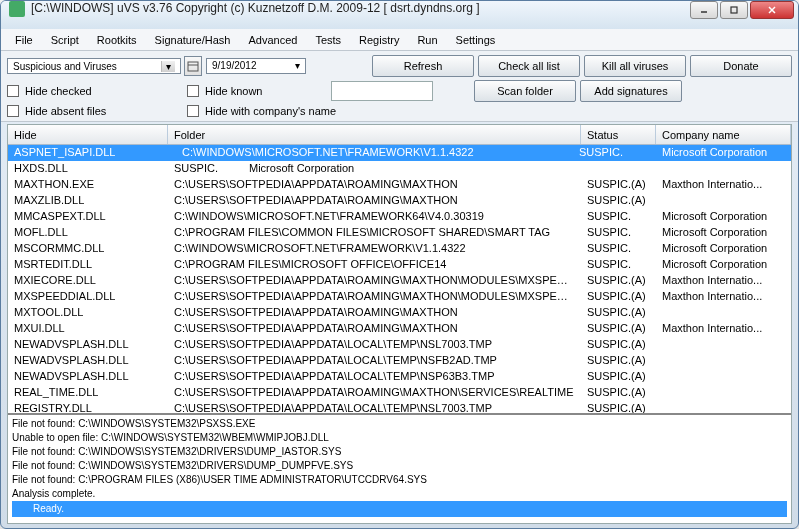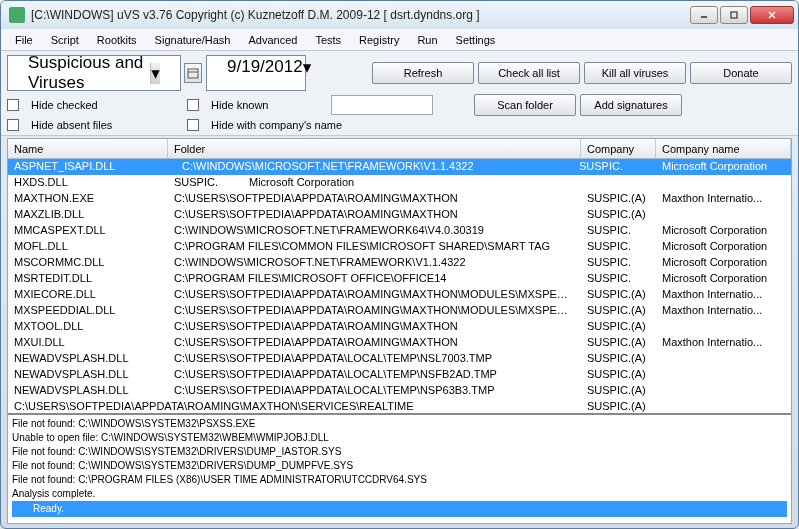--- a/index.html
+++ b/index.html
@@ -1,35 +1,35 @@
 <!DOCTYPE html>
 <html><head>
 <meta charset="utf-8">
 <style>
 * { box-sizing: border-box; margin: 0; padding: 0; }
 body { font-family: Tahoma, "Segoe UI", sans-serif; font-size: 11px; background: #fff; width: 799px; height: 529px; overflow: hidden; }
 .window { width: 799px; height: 529px; border: 1px solid #5a7ca0; border-radius: 6px; background: linear-gradient(#e8f0f8, #d0dce8); box-shadow: 0 2px 10px rgba(0,0,0,0.3); display: flex; flex-direction: column; }
-.titlebar { height: 28px; background: linear-gradient(#f0f6fc, #d6e4f0); border-radius: 5px 5px 0 0; display: flex; align-items: center; padding: 0 4px; }
+.titlebar { height: 28px; background: linear-gradient(#f0f6fc, #d6e4f0); border-radius: 5px 5px 0 0; display: flex; align-items: flex-start; padding: 0 4px; }
 .titlebar-icon { width: 16px; height: 16px; background: #4a6; margin: 0 4px; border-radius: 2px; }
 .titlebar-text { flex: 1; font-size: 12px; color: #222; padding-left: 2px; }
 .win-buttons { display: flex; gap: 2px; }
 .win-btn { width: 28px; height: 18px; border: 1px solid #888; border-radius: 3px; background: linear-gradient(#f8f8f8,#d8d8d8); display: flex; align-items: center; justify-content: center; cursor: pointer; }
 .win-btn.close { width: 44px; background: linear-gradient(#e88,#c33); border-color: #933; }
 .win-btn svg { width: 10px; height: 10px; }
 .menubar { height: 22px; background: #f4f6f9; border-bottom: 1px solid #c0c8d0; display: flex; align-items: center; padding: 0 6px; gap: 2px; }
 .menu-item { padding: 2px 8px; cursor: pointer; }
 .toolbar { padding: 4px 6px; background: #eef2f6; border-bottom: 1px solid #c0c8d0; display: flex; flex-direction: column; gap: 3px; }
 .tool-row { display: flex; align-items: center; gap: 4px; }
-.combo, .dateinput { height: 36px; border: 1px solid #7a8a9a; background: #fff; font-size: 17px; padding: 1px 20px; }
+.combo, .dateinput { height: 16px; border: 1px solid #7a8a9a; background: #fff; font-size: 10px; padding: 1px 5px; }
 .combo { width: 174px; display: flex; align-items: center; justify-content: space-between; }
 .combo .dd { width: 14px; text-align: center; border-left: 1px solid #bbb; background: linear-gradient(#f0f0f0,#d0d0d0); }
 .dateinput { width: 100px; display: flex; align-items: flex-start; }
 .cal-btn { width: 18px; height: 20px; border: 1px solid #7a8a9a; background: linear-gradient(#f8f8f8,#e0e0e0); display: flex; align-items: center; justify-content: center; margin-left: -1px; cursor: pointer; }
 .btn { height: 22px; border: 1px solid #7a8a9a; background: linear-gradient(#fdfdfd,#dde3e8); border-radius: 2px; font-size: 11px; padding: 0 10px; min-width: 102px; cursor: pointer; display: flex; align-items: center; justify-content: center; }
-.check { display: flex; align-items: center; gap: 12px; cursor: pointer; }
+.check { display: flex; align-items: center; gap: 6px; cursor: pointer; }
 .check .box { width: 12px; height: 12px; border: 1px solid #666; background: #fff; }
 .content { flex: 1; margin: 2px 6px 4px 6px; background: #fff; border: 1px solid #9aa; display: flex; flex-direction: column; overflow: hidden; }
 .listview { flex: 1; display: flex; flex-direction: column; overflow: hidden; border-bottom: 2px solid #888; }
 .lv-header { display: flex; background: linear-gradient(#fdfdfd,#e4e8ec); border-bottom: 1px solid #abc; height: 20px; }
 .lv-header > div { border-right: 1px solid #bcd; padding: 2px 6px; font-size: 11px; display: flex; align-items: center; }
 .col-name { width: 160px; }
 .col-folder { flex: 1; }
 .col-status { width: 75px; }
 .col-company { width: 135px; }
 .lv-body { flex: 1; overflow-y: scroll; overflow-x: hidden; }
@@ -129,23 +129,23 @@
       <label class="check">
           <span class="box"></span>
           <span>Hide with company's name</span>
         </label>
     </div>
   </div>
 
   <div class="content">
     <div class="listview">
       <div class="lv-header">
-        <div class="col-name">Name</div>
+        <div class="col-name">Hide</div>
         <div class="col-folder">Folder</div>
-        <div class="col-status">Company</div>
+        <div class="col-status">Status</div>
         <div class="col-company">Company name</div>
       </div>
       <div class="lv-body" id="lvbody">
           <div class="lv-row selected">
             <div class="col-name">ASPNET_ISAPI.DLL</div>
             <div class="col-folder">C:\WINDOWS\MICROSOFT.NET\FRAMEWORK\V1.1.4322</div>
             <div class="col-status">SUSPIC.</div>
             <div class="col-company">Microsoft Corporation</div>
           </div>
           <div class="lv-row">
@@ -225,20 +225,21 @@
             <div class="col-status">SUSPIC.(A)</div>
             <div class="col-company"></div>
           </div>
           <div class="lv-row">
             <div class="col-name">NEWADVSPLASH.DLL</div>
             <div class="col-folder">C:\USERS\SOFTPEDIA\APPDATA\LOCAL\TEMP\NSP63B3.TMP</div>
             <div class="col-status">SUSPIC.(A)</div>
             <div class="col-company"></div>
           </div>
           <div class="lv-row">
+            <div class="col-name">REAL_TIME.DLL</div>
             <div class="col-folder">C:\USERS\SOFTPEDIA\APPDATA\ROAMING\MAXTHON\SERVICES\REALTIME</div>
             <div class="col-status">SUSPIC.(A)</div>
             <div class="col-company"></div>
           </div>
           <div class="lv-row">
             <div class="col-name">REGISTRY.DLL</div>
             <div class="col-folder">C:\USERS\SOFTPEDIA\APPDATA\LOCAL\TEMP\NSL7003.TMP</div>
             <div class="col-status">SUSPIC.(A)</div>
             <div class="col-company"></div>
           </div>

